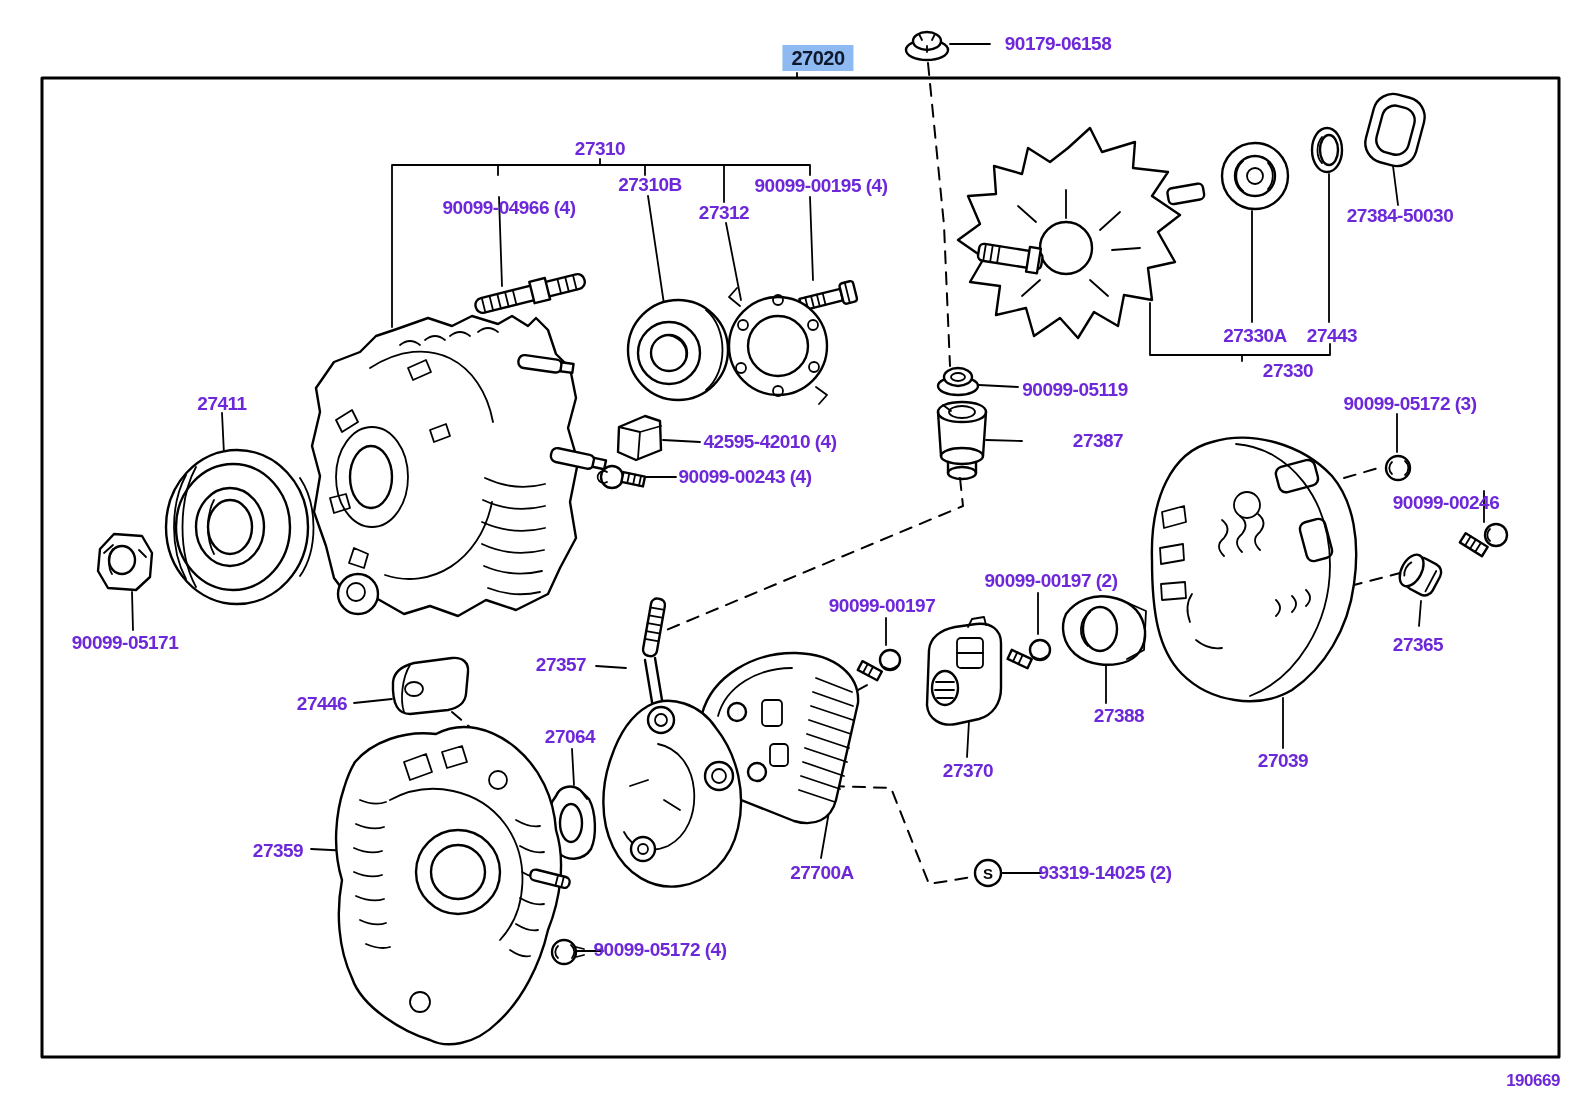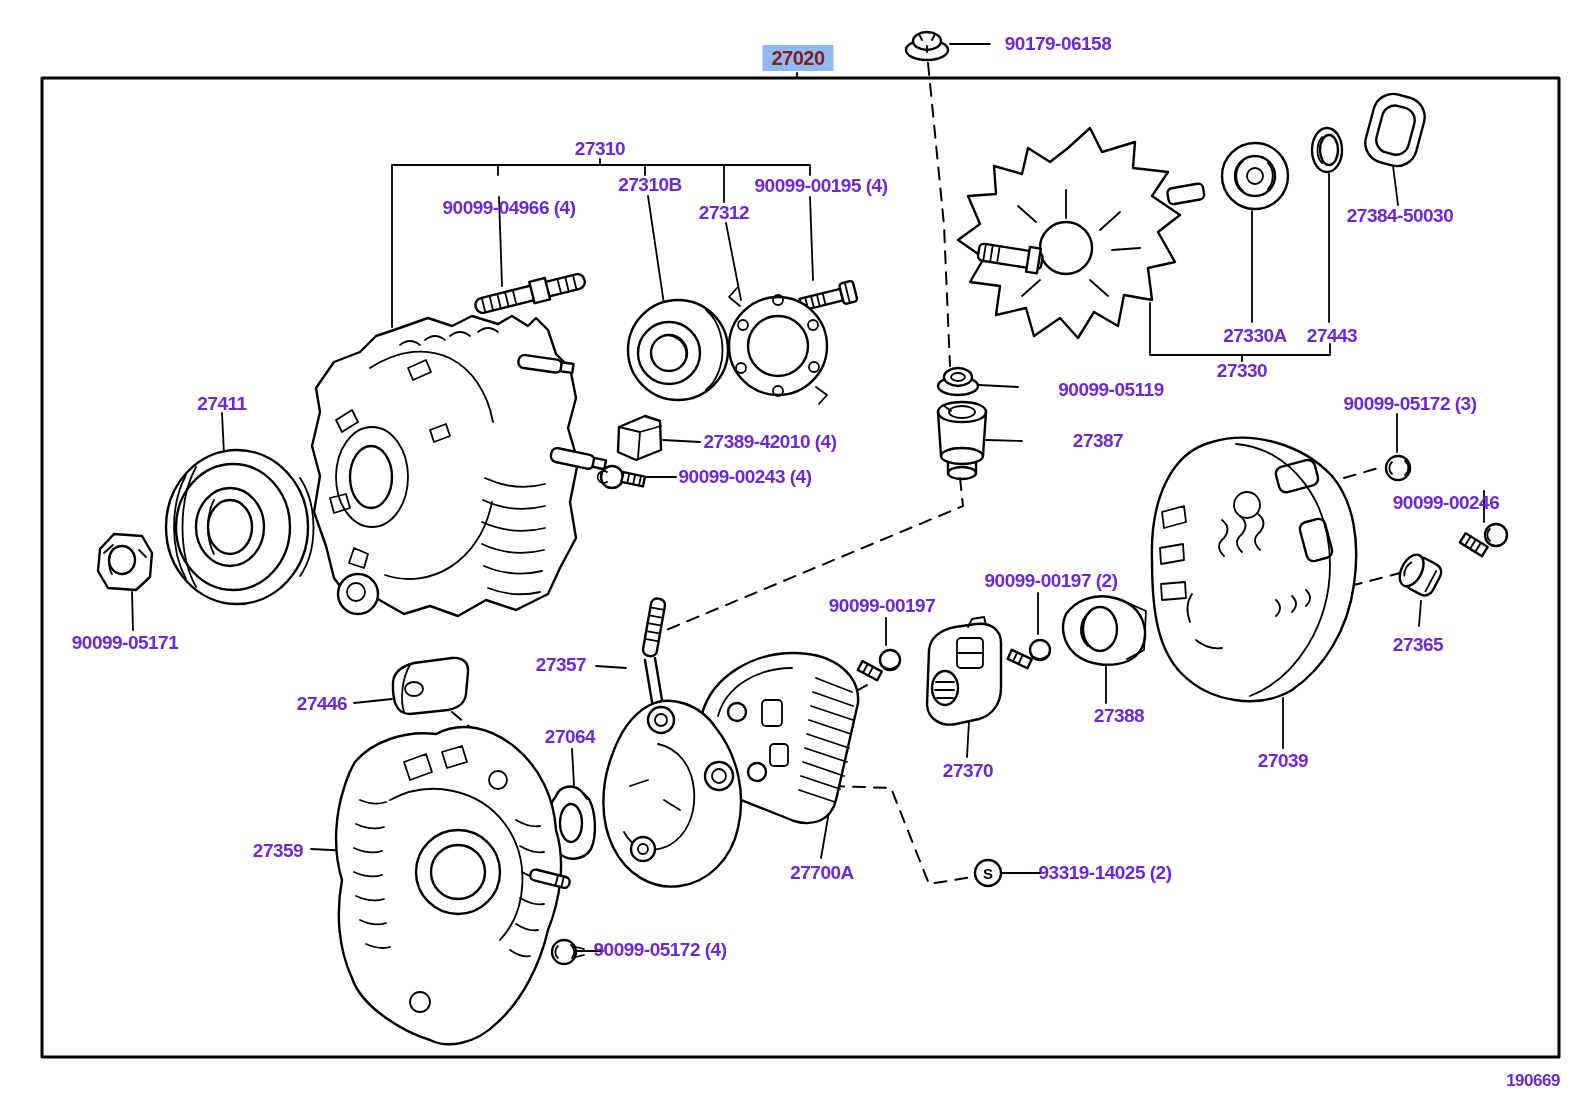--- a/index.html
+++ b/index.html
@@ -13,21 +13,21 @@
   .fw   { fill:#fff; }
   .thin { stroke-width:1.8; }
   .dash { stroke-dasharray:12 9; stroke-width:2; }
   .bord { stroke-width:3; }
   .pl {
     position:absolute; transform:translate(-50%,-50%);
     font-weight:bold; font-size:19px; letter-spacing:-0.5px;
     white-space:nowrap; color:#6d28d9; line-height:1.1;
   }
   .pl.hl {
-    background:#8FB9F1; color:#7f1d1d; padding:2px 9px; font-size:20px;
+    background:#8FB9F1; color:#0f172a; padding:2px 9px; font-size:20px;margin-left:20px;
   }
   .pl.foot { font-size:17px; }
   .smark { font-weight:bold; font-size:15px; font-family:"Liberation Sans",sans-serif; }
 </style>
 </head>
 <body>
 
 <div class="stage">
 
   <svg class="draw" width="1588" height="1095" viewBox="0 0 1588 1095">
@@ -350,27 +350,27 @@
   <div class="pl hl" style="left:798px; top:58px;">27020</div>
   <div class="pl" style="left:1058px; top:44px;">90179-06158</div>
   <div class="pl" style="left:600px; top:149px;">27310</div>
   <div class="pl" style="left:509px; top:188px;margin-top:20px;">90099-04966 (4)</div>
   <div class="pl" style="left:650px; top:185px;">27310B</div>
   <div class="pl" style="left:821px; top:186px;">90099-00195 (4)</div>
   <div class="pl" style="left:724px; top:213px;">27312</div>
   <div class="pl" style="left:1400px; top:216px;">27384-50030</div>
   <div class="pl" style="left:1255px; top:336px;">27330A</div>
   <div class="pl" style="left:1332px; top:336px;">27443</div>
-  <div class="pl" style="left:1242px; top:371px;">27330</div>
+  <div class="pl" style="left:1288px; top:371px;">27330</div>
   <div class="pl" style="left:222px; top:404px;">27411</div>
-  <div class="pl" style="left:1075px; top:390px;margin-left:36px;">90099-05119</div>
+  <div class="pl" style="left:1075px; top:390px;">90099-05119</div>
   <div class="pl" style="left:1410px; top:404px;">90099-05172 (3)</div>
   <div class="pl" style="left:1055px; top:441px;margin-left:43px;">27387</div>
   <div class="pl" style="left:1446px; top:480px;margin-top:23px;">90099-00246</div>
-  <div class="pl" style="left:770px; top:442px;">27389-42010 (4)</div>
+  <div class="pl" style="left:770px; top:442px;">42595-42010 (4)</div>
   <div class="pl" style="left:745px; top:477px;">90099-00243 (4)</div>
   <div class="pl" style="left:1051px; top:581px;">90099-00197 (2)</div>
   <div class="pl" style="left:882px; top:606px;">90099-00197</div>
   <div class="pl" style="left:125px; top:643px;">90099-05171</div>
   <div class="pl" style="left:1418px; top:645px;">27365</div>
   <div class="pl" style="left:561px; top:665px;">27357</div>
   <div class="pl" style="left:322px; top:704px;">27446</div>
   <div class="pl" style="left:570px; top:737px;">27064</div>
   <div class="pl" style="left:1119px; top:716px;">27388</div>
   <div class="pl" style="left:968px; top:771px;">27370</div>

